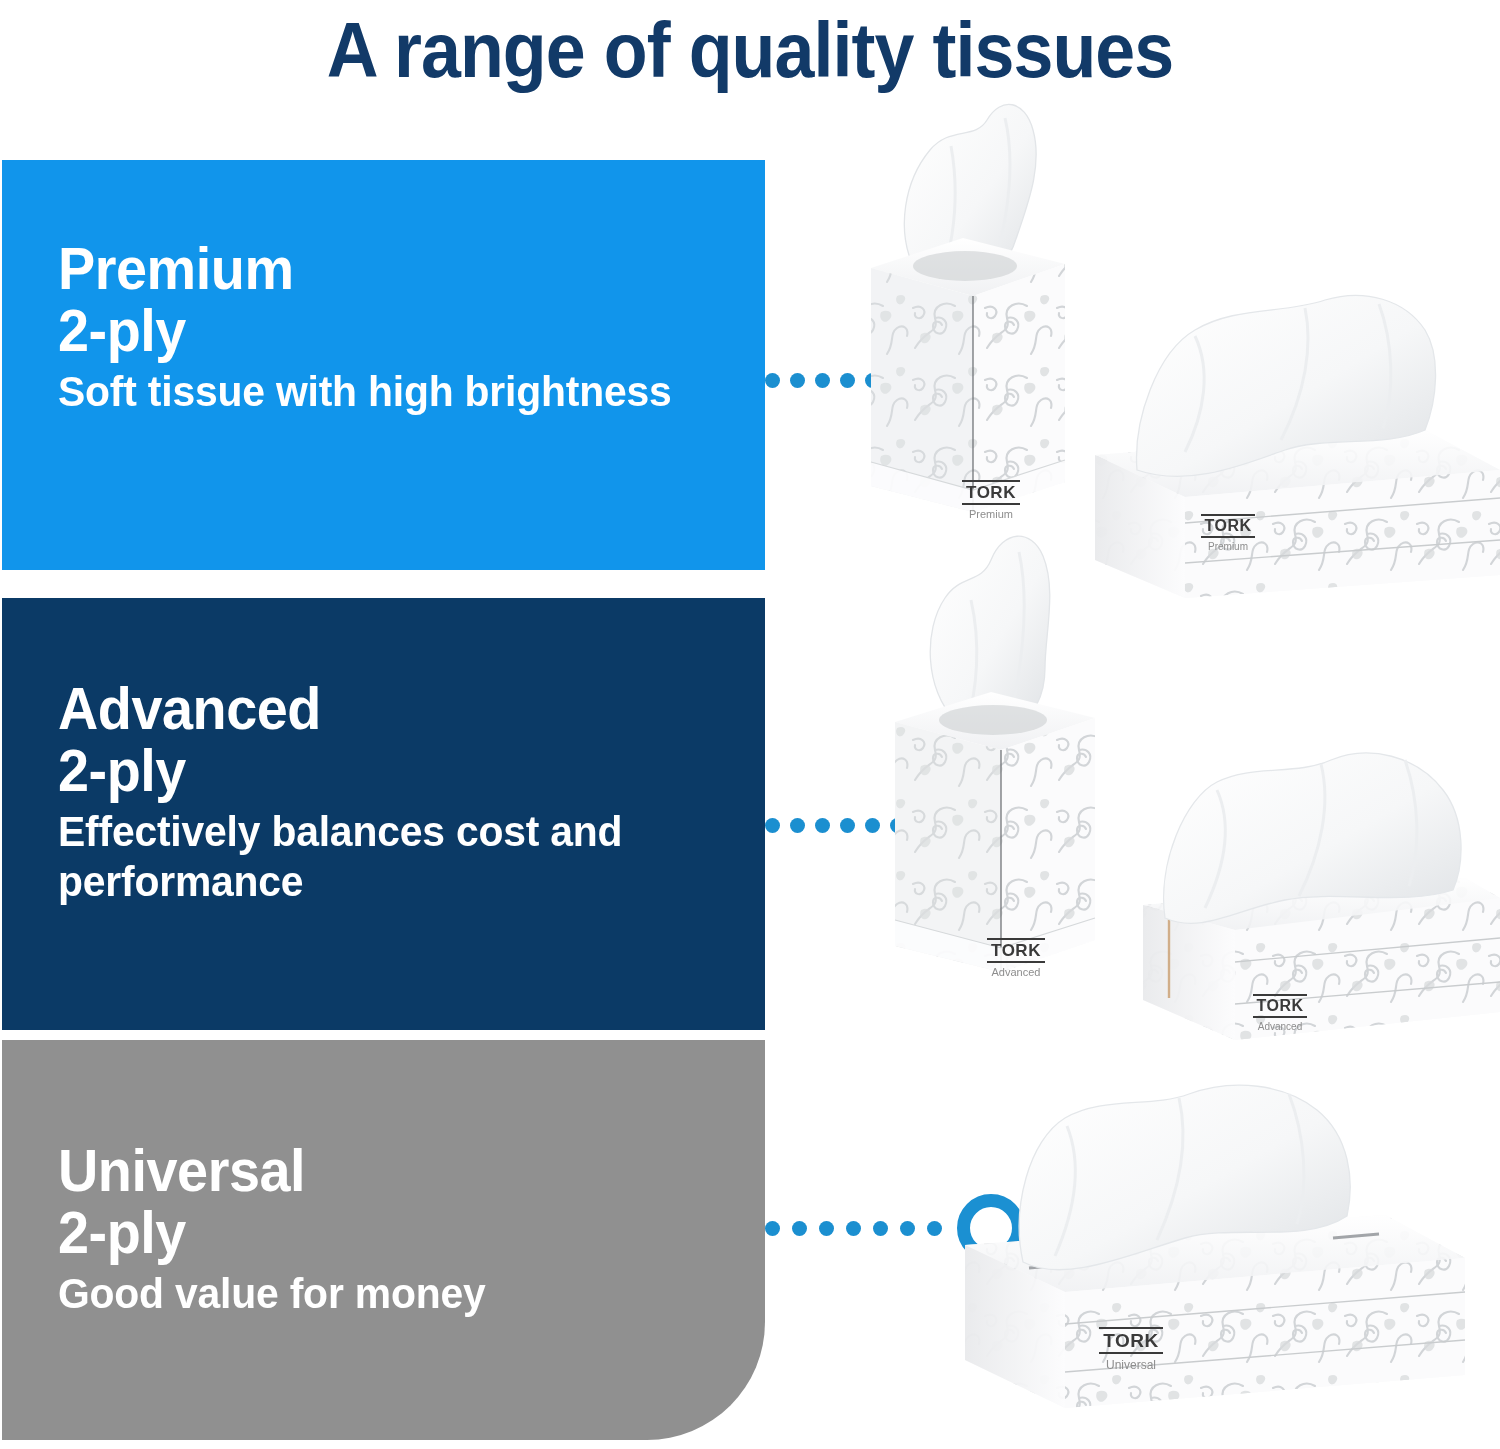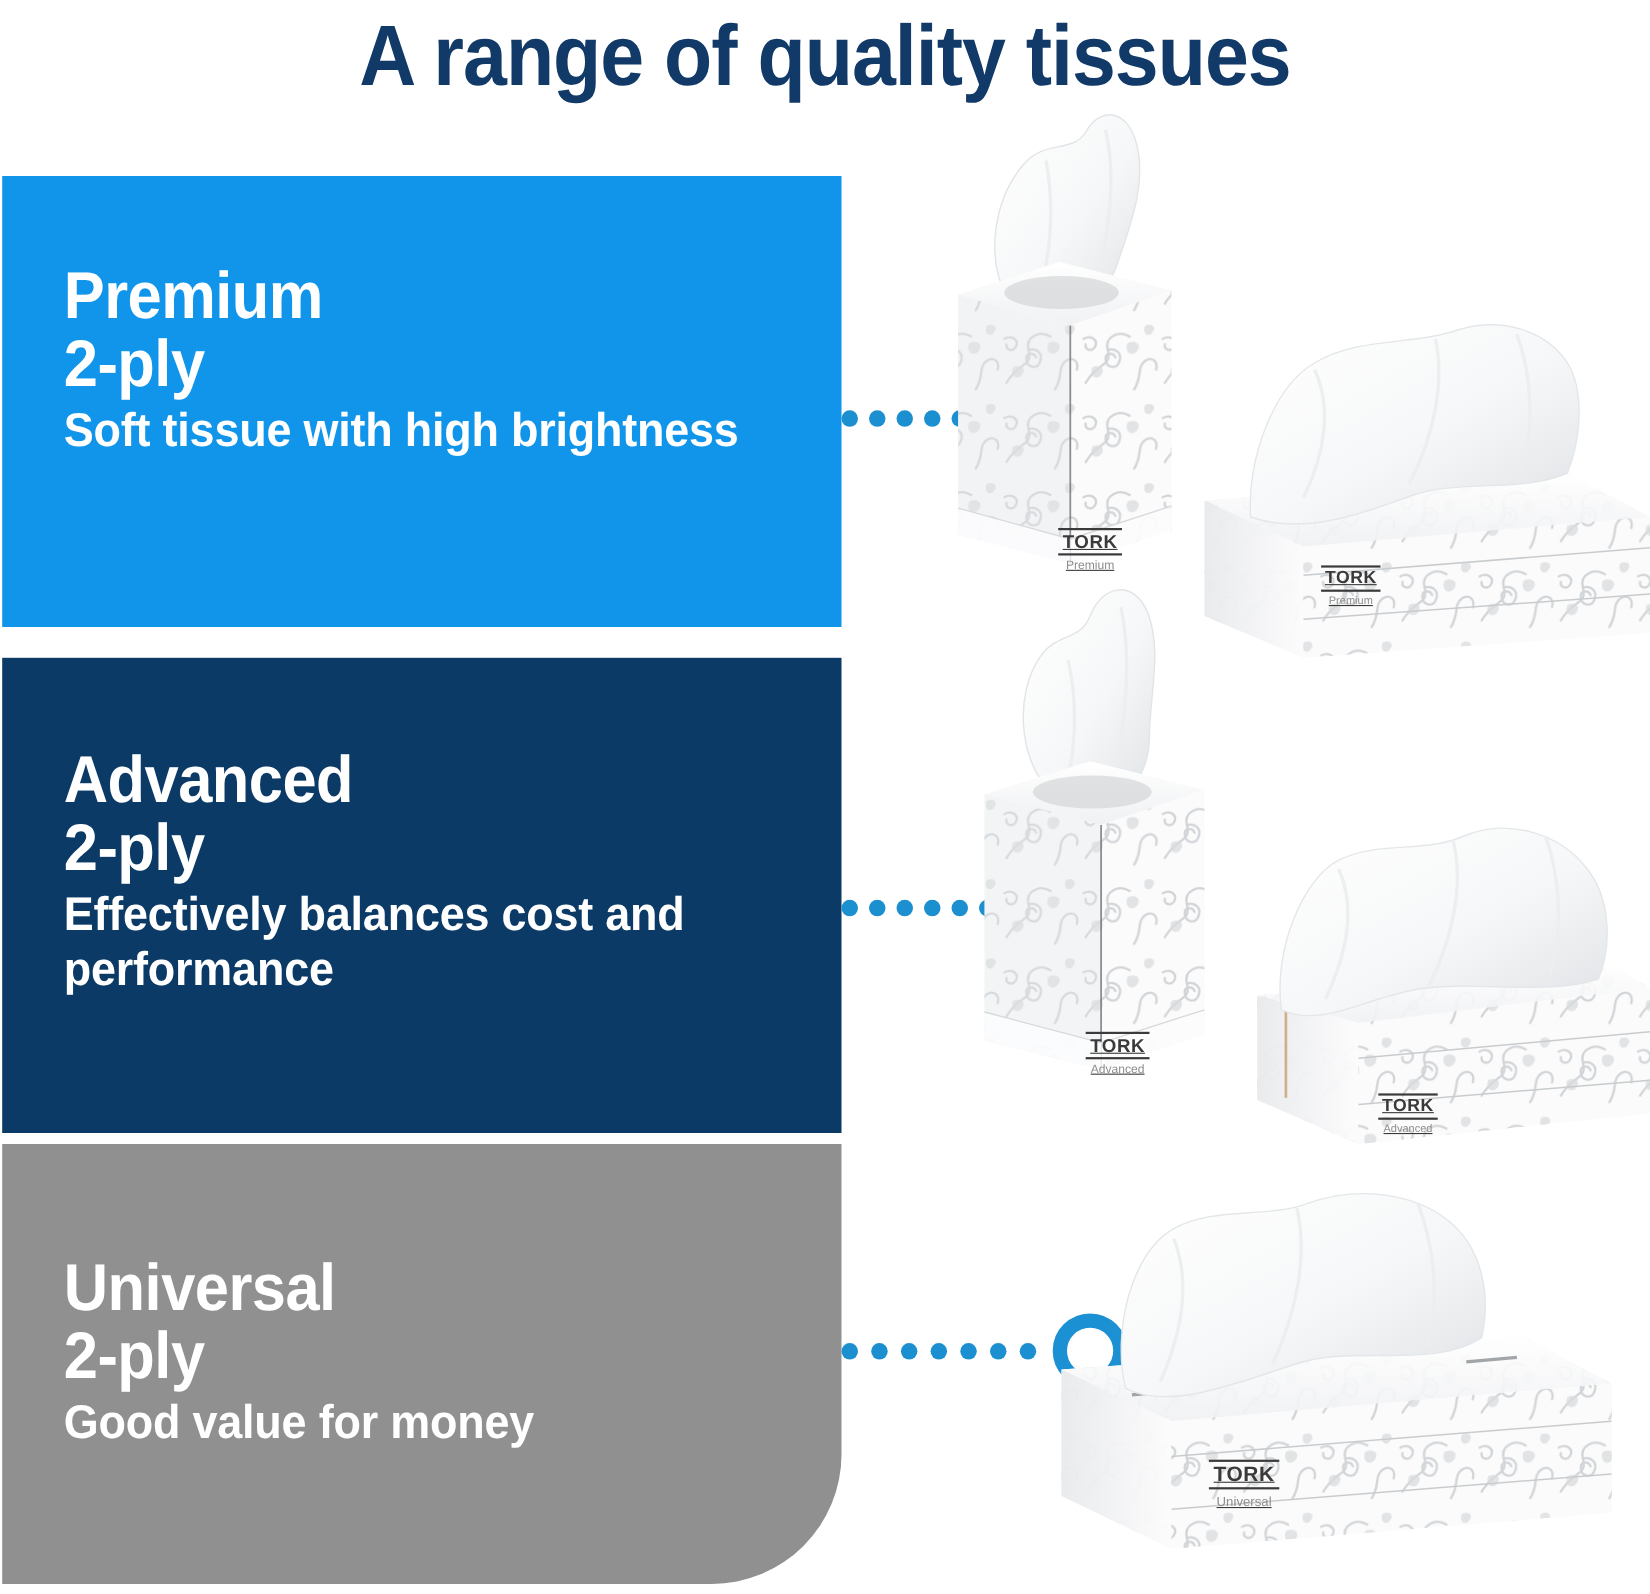--- a/index.html
+++ b/index.html
@@ -60,21 +60,21 @@
     position:absolute;border-radius:50%;
     border:13px solid #1b90d2;
     box-sizing:border-box;
     background:transparent;
   }
 
   
   #photos{position:absolute;left:765px;top:0;width:735px;height:1449px;}
   .tork{
     position:absolute;color:#3a3a3a;font-weight:bold;
-    text-align:center;line-height:1;text-decoration:underline;
+    text-align:center;line-height:1;
   }
   .tork .tw{display:block;letter-spacing:.5px;}
   .tork .sub{display:block;font-weight:normal;color:#8d8d8d;}
   .tork .bar{display:block;background:#3a3a3a;height:2px;margin:2px auto;}
 </style>
 </head>
 <body>
 
 <div id="page-title">A range of quality tissues</div>
 

